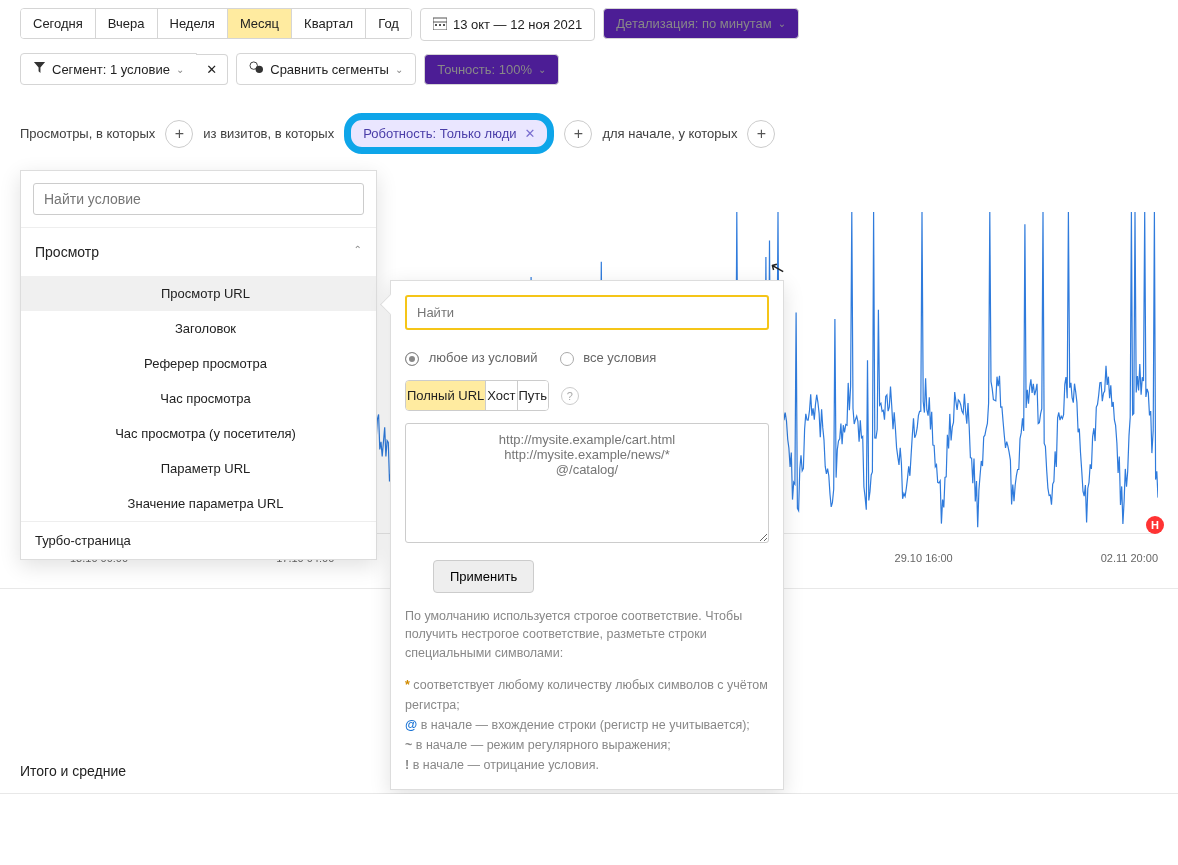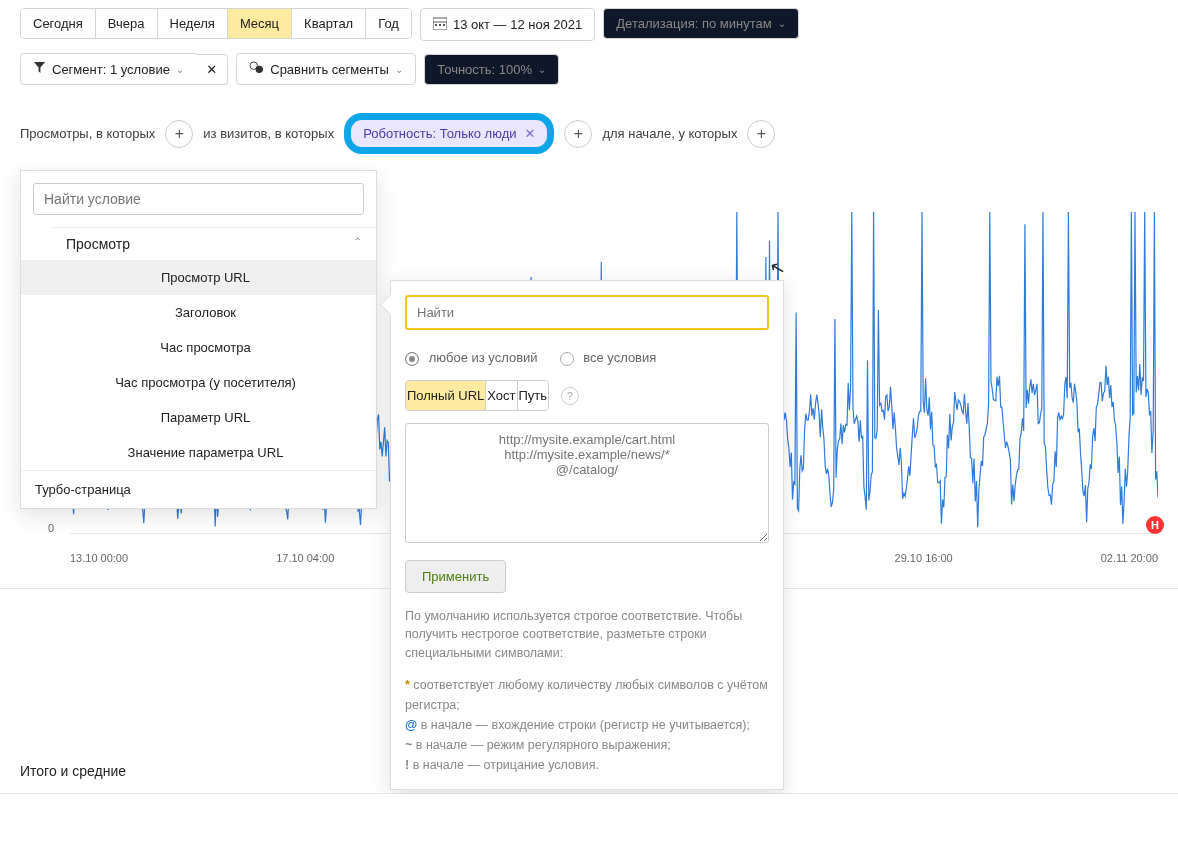--- a/index.html
+++ b/index.html
@@ -38,21 +38,21 @@
     align-items: center;
     gap: 6px;
     padding: 7px 12px;
     border: 1px solid #d5d5d5;
     border-radius: 4px;
     background: #fff;
     cursor: pointer;
     font-size: 13px;
   }
   .btn-box.muted {
-    background: #0f172a;
+    background: #4c1d95;
     color: #888;
   }
   .chevron { color: #888; font-size: 10px; }
   .toolbar2 {
     display: flex;
     gap: 8px;
     padding: 12px 20px 0;
     align-items: center;
   }
   .close-x {
@@ -151,28 +151,27 @@
     margin: 12px;
   }
   .panel1 .search input {
     width: 100%;
     padding: 7px 10px;
     border: 1px solid #ccc;
     border-radius: 3px;
     font-size: 14px;
   }
   .group-header {
-    padding: 8px 14px;
+    padding: 16px 14px;
     font-size: 14px;
     display: flex;
     justify-content: space-between;
     align-items: flex-start;
     cursor: pointer;
     border-top: 1px solid #eee;
-    margin-left: 31px;
   }
   .panel1 .items .item {
     padding: 10px 14px 10px 28px;
     font-size: 13px;
     cursor: pointer;
     text-align: center;
   }
   .panel1 .items .item.selected { background: #f0f0f0; }
   .panel1 .footer {
     padding: 11px 14px;
@@ -262,24 +261,25 @@
     color: #0f172a;
     resize: vertical;
     margin-bottom: 14px;
     text-align: center;
   }
   .apply-btn {
     padding: 8px 16px;
     background: #eee;
     border: 1px solid #ccc;
     border-radius: 4px;
-    color: #4d7c0f;
+    color: #000000;
     cursor: pointer;
     font-size: 13px;
     margin-bottom: 14px;
+    margin-left: 28px;
   }
   .hint1 {
     font-size: 12.5px;
     color: #888;
     line-height: 1.5;
     margin-bottom: 12px;
   }
   .hints {
     font-size: 12.5px;
     color: #888;
@@ -421,20 +421,21 @@
   <div class="search">
     <input type="text" placeholder="Найти условие" style="">
   </div>
   <div class="group-header">
     <span>Просмотр</span>
     <span class="chevron">⌃</span>
   </div>
   <div class="items">
     <div class="item selected">Просмотр URL</div>
     <div class="item">Заголовок</div>
+    <div class="item">Реферер просмотра</div>
     <div class="item">Час просмотра</div>
     <div class="item">Час просмотра (у посетителя)</div>
     <div class="item">Параметр URL</div>
     <div class="item">Значение параметра URL</div>
   </div>
   <div class="footer">Турбо-страница</div>
 </div>
 
 <div class="panel2">
   <input class="search2" type="text" placeholder="Найти" style="">

